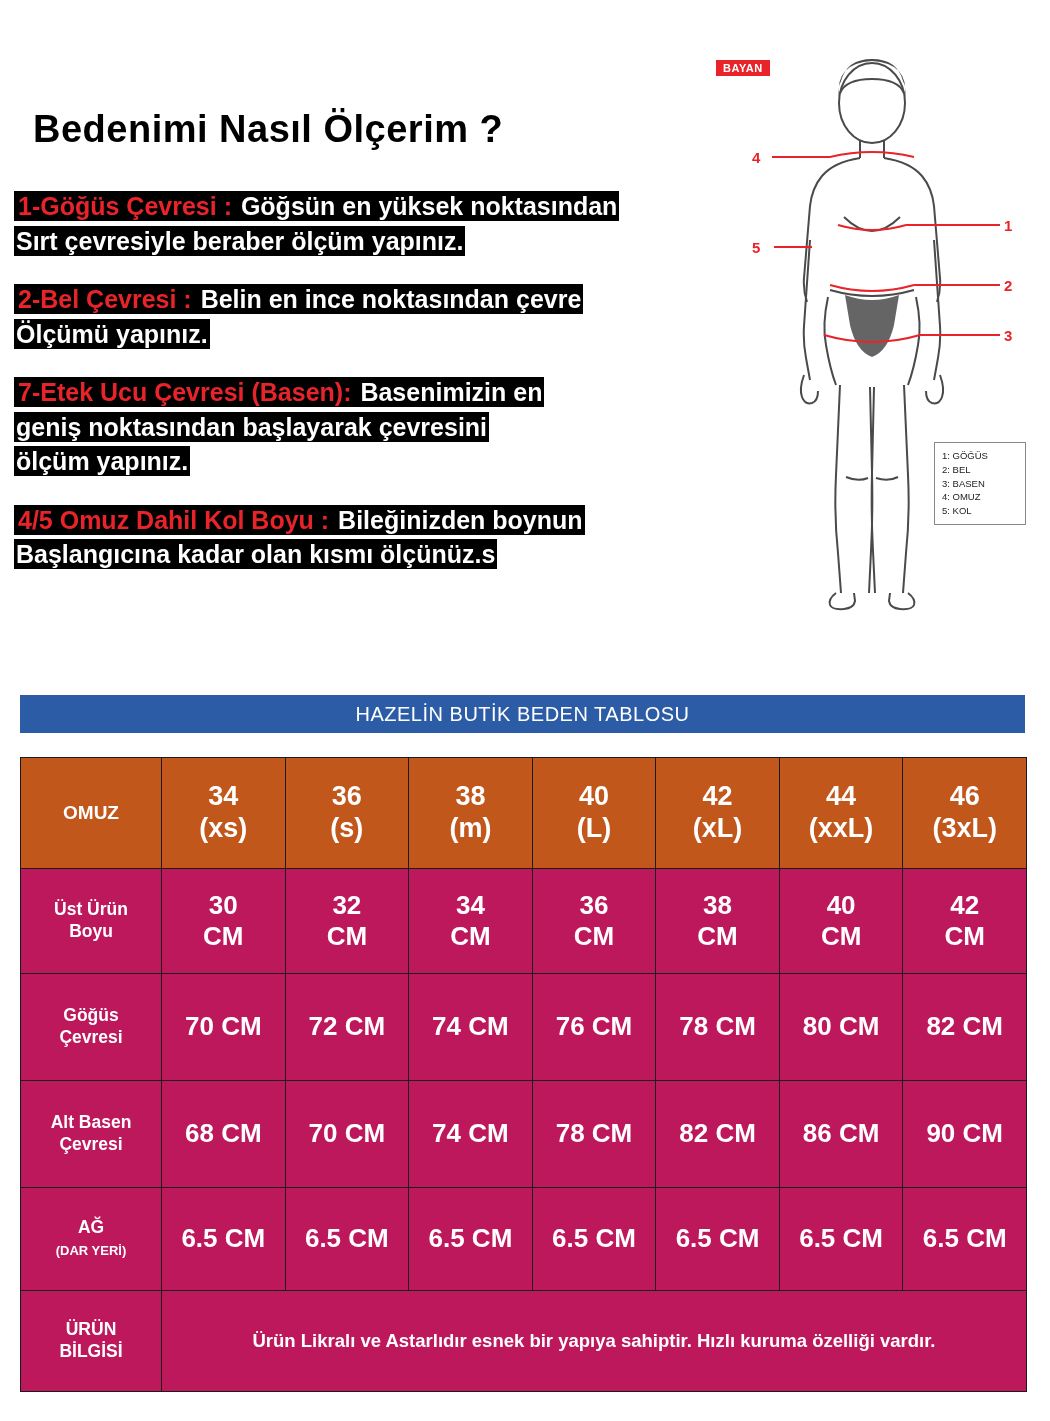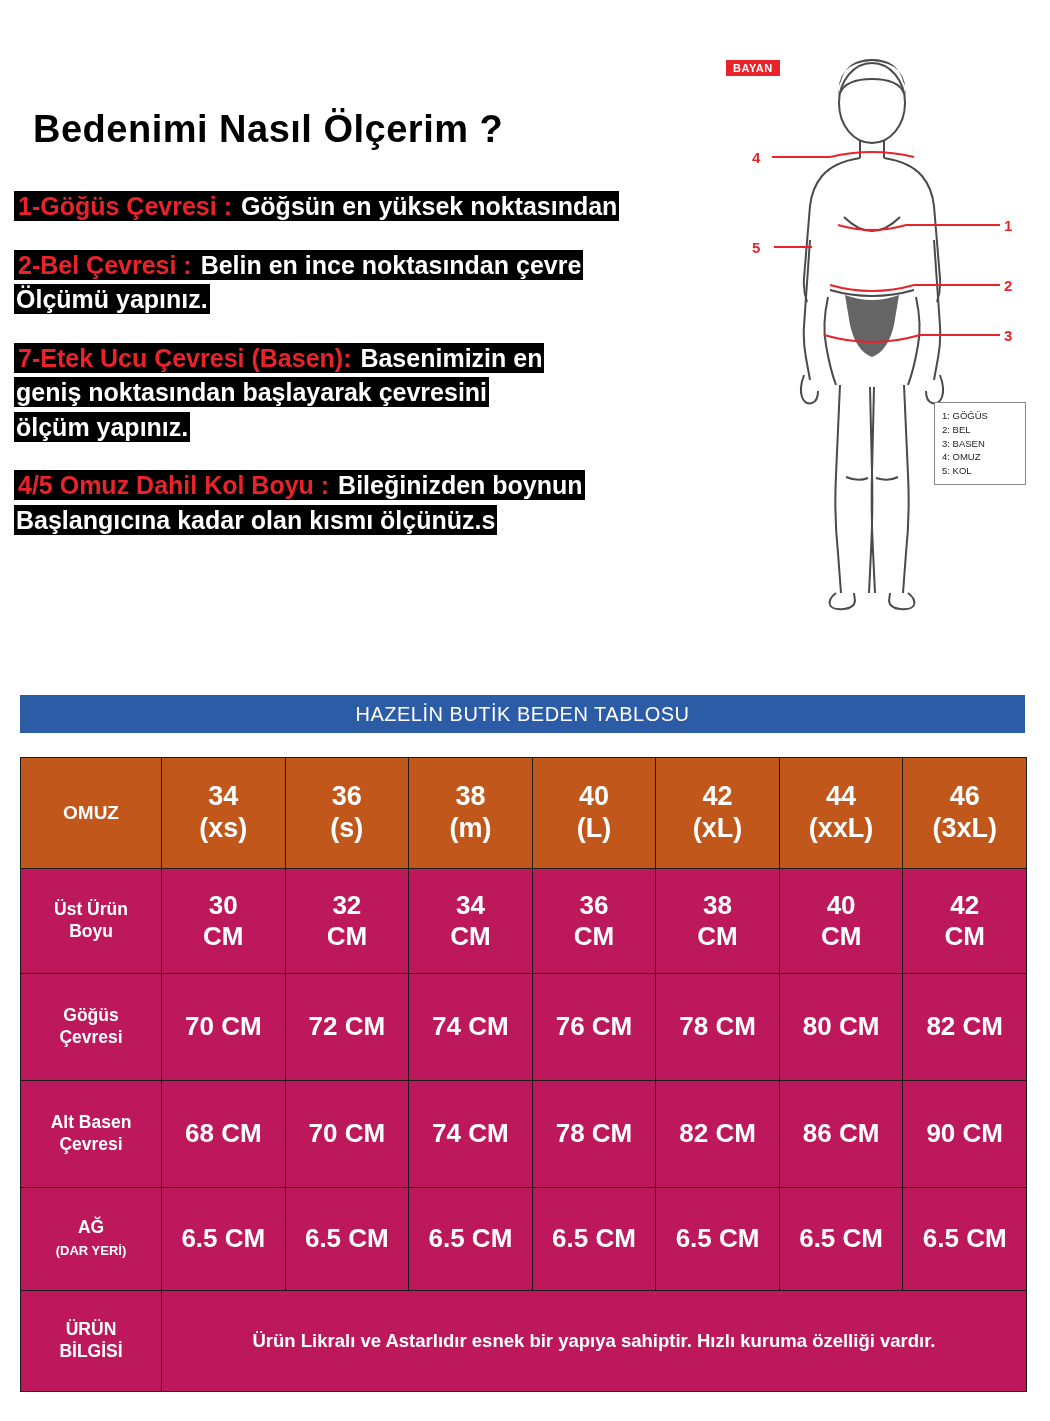--- a/index.html
+++ b/index.html
@@ -66,34 +66,34 @@
   .figure-wrap {
     position: absolute;
     right: 18px;
     top: 45px;
     width: 320px;
     height: 580px;
   }
 
   .bayan-tag {
     position: absolute;
-    left: 14px;
+    left: 4px;
     top: 15px;
     background: #e8232a;
     color: #ffffff;
     font-size: 11px;
     font-weight: bold;
     padding: 2px 7px;
     letter-spacing: 0.5px;
   }
 
   .legend-box {
     position: absolute;
     right: 6px;
-    top: 357px;
+    top: 397px;
     width: 76px;
     border: 1px solid #888888;
     background: #ffffff;
     padding: 6px 7px;
   }
   .legend-box div {
     font-size: 9.5px;
     line-height: 1.45;
     color: #222222;
     white-space: nowrap;
@@ -171,20 +171,21 @@
 <body>
 
 <div class="top-section">
 
   <div class="page-title">Bedenimi Nasıl Ölçerim ?</div>
 
   <div class="instructions">
 
     <div class="instr-block">
       <div class="instr-line"><span><span class="lead">1-Göğüs Çevresi :</span><span style="background:none;padding:0"> Göğsün en yüksek noktasından</span></span></div>
+      <div class="instr-line"><span>Sırt çevresiyle beraber ölçüm yapınız.</span></div>
     </div>
 
     <div class="instr-block">
       <div class="instr-line"><span><span class="lead">2-Bel Çevresi :</span><span style="background:none;padding:0"> Belin en ince noktasından çevre</span></span></div>
       <div class="instr-line"><span>Ölçümü yapınız.</span></div>
     </div>
 
     <div class="instr-block">
       <div class="instr-line"><span><span class="lead">7-Etek Ucu Çevresi (Basen):</span><span style="background:none;padding:0"> Basenimizin en</span></span></div>
       <div class="instr-line"><span>geniş noktasından başlayarak çevresini</span></div>

